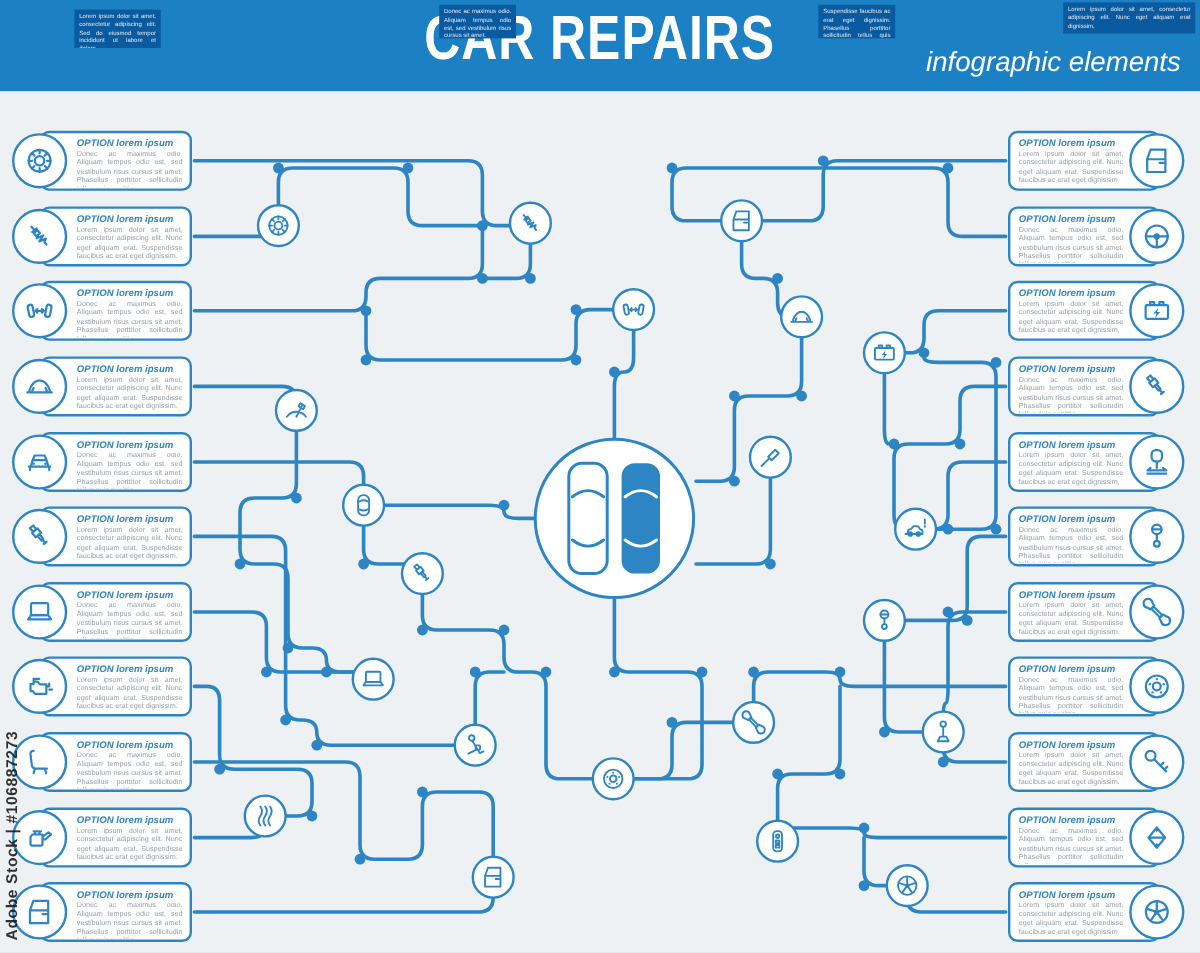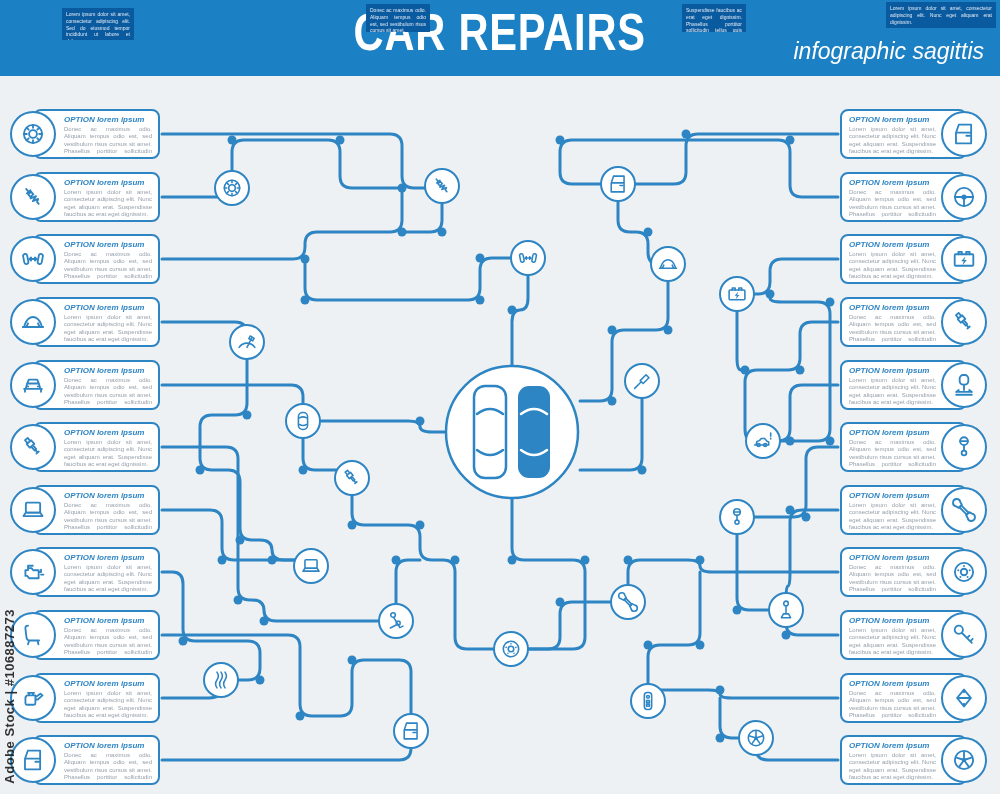--- a/index.html
+++ b/index.html
@@ -37,21 +37,21 @@
 </style>
 </head>
 <body>
 
 <div class="stage">
 
   <div class="header">
     <div class="title-wrap">
       <span class="title">CAR REPAIRS</span>
     </div>
-    <div class="subtitle">infographic sagittis</div>
+    <div class="subtitle">infographic elements</div>
     <div id="chips">
         <div class="chip" style="left: 62px; top: 8px; width: 72px; height: 32px;">Lorem ipsum dolor sit amet, consectetur adipiscing elit. Sed do eiusmod tempor incididunt ut labore et dolore.</div>
         <div class="chip" style="left: 366px; top: 4px; width: 64px; height: 28px;">Donec ac maximus odio. Aliquam tempus odio est, sed vestibulum risus cursus sit amet.</div>
         <div class="chip" style="left: 682px; top: 4px; width: 64px; height: 28px;">Suspendisse faucibus ac erat eget dignissim. Phasellus porttitor sollicitudin tellus quis sagittis.</div>
         <div class="chip" style="left: 886px; top: 2px; width: 110px; height: 26px;">Lorem ipsum dolor sit amet, consectetur adipiscing elit. Nunc eget aliquam erat dignissim.</div>
       </div>
   </div>
 
   <svg id="net" viewBox="0 76 1000 718">
     <defs>

